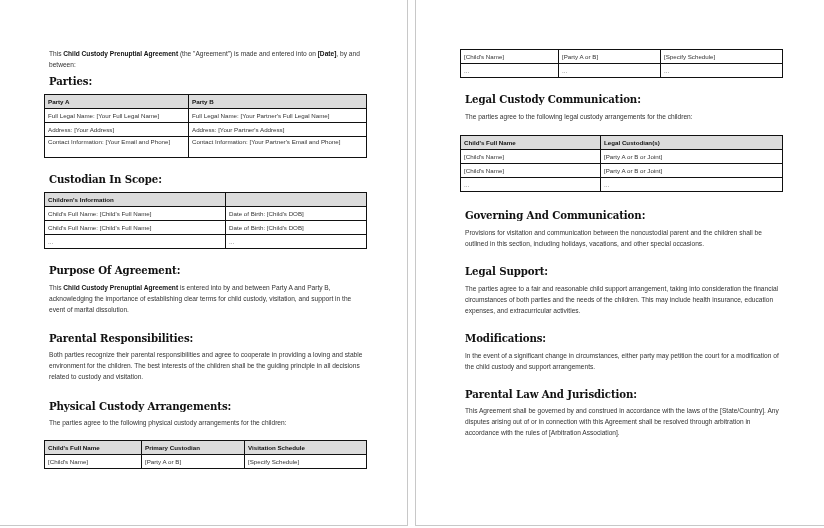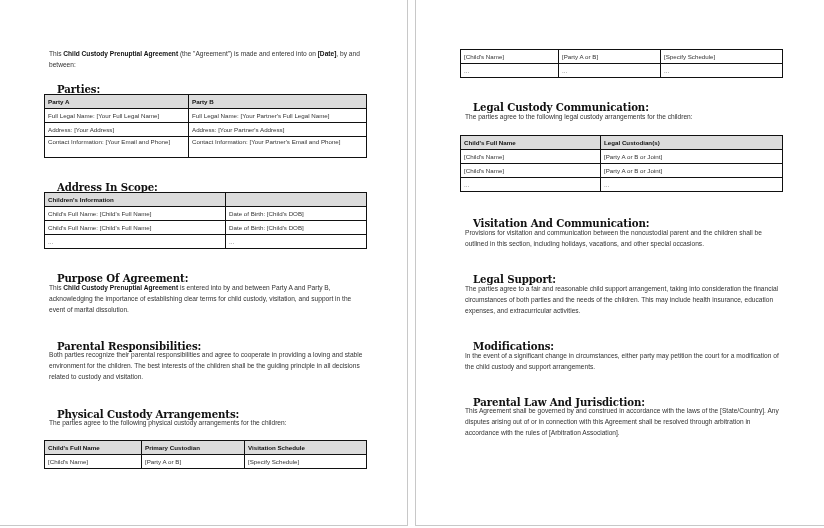--- a/index.html
+++ b/index.html
@@ -3,21 +3,21 @@
 <meta charset="utf-8">
 <style>
   html, body { margin:0; padding:0; }
   body { width:824px; height:528px; background:#ffffff; position:relative; overflow:hidden; font-family:"Liberation Sans", sans-serif; color:#222; }
   .page { position:absolute; top:-2px; height:528px; background:#fff; border:1px solid #c8c8c8; box-sizing:border-box; }
   #page1 { left:-2px; width:410px; }
   #page2 { left:415px; width:412px; }
   .abs { position:absolute; }
   .p { font-size:6.6px; line-height:11.2px; color:#333; margin:0; }
   .p b { color:#111; }
-  h2 { position:absolute; margin:8px; font-family:"DejaVu Serif", serif; font-weight:bold; font-size:10.2px; color:#111; letter-spacing:-0.1px; }
+  h2 { position:absolute; margin:0; font-family:"DejaVu Serif", serif; font-weight:bold; font-size:10.2px; color:#111; letter-spacing:-0.1px; }
   table { position:absolute; border-collapse:collapse; font-size:6.2px; color:#333; table-layout:fixed; }
   td, th { border:1px solid #111; padding:0 3px; text-align:left; vertical-align:top; line-height:8px; }
   th { background:#dcdcdc; font-weight:bold; color:#111; height:13px; line-height:13px; padding-top:0; }
   td.r { height:13px; line-height:13px; }
   td.r2 { height:19px; line-height:8.3px; padding-top:1px; }
 </style>
 </head>
 <body>
 
 <div class="page" id="page1">
@@ -43,21 +43,21 @@
       <td class="r">Address: [Your Address]</td>
       <td class="r">Address: [Your Partner's Address]</td>
     </tr>
     <tr>
       <td class="r2">Contact Information: [Your Email and Phone]</td>
       <td class="r2">Contact Information: [Your Partner's Email and Phone]</td>
     </tr>
   </tbody>
     </table>
 
-  <h2 style="left:50px; top:174px;">Address In Scope:</h2>
+  <h2 style="left:50px; top:174px;">Custodian In Scope:</h2>
   <table style="left:45px; top:193px; width:322px;">
     <colgroup>
         <col style="width:181px">
         <col style="width:141px">
       </colgroup>
     <tbody>
         <tr>
       <th>Children's Information</th>
       <th></th>
     </tr>
@@ -147,21 +147,21 @@
       <td class="r">[Child's Name]</td>
       <td class="r">[Party A or B or Joint]</td>
     </tr>
     <tr>
       <td class="r">...</td>
       <td class="r">...</td>
     </tr>
   </tbody>
     </table>
 
-  <h2 style="left:49px; top:210px;">Visitation And Communication:</h2>
+  <h2 style="left:49px; top:210px;">Governing And Communication:</h2>
   <p class="p abs" style="left:49px; top:228px; width:320px;">Provisions for visitation and communication between the noncustodial parent and the children shall be outlined in this section, including holidays, vacations, and other special occasions.</p>
 
   <h2 style="left:49px; top:266px;">Legal Support:</h2>
   <p class="p abs" style="left:49px; top:284px; width:320px;">The parties agree to a fair and reasonable child support arrangement, taking into consideration the financial circumstances of both parties and the needs of the children. This may include health insurance, education expenses, and extracurricular activities.</p>
 
   <h2 style="left:49px; top:333px;text-align:right;">Modifications:</h2>
   <p class="p abs" style="left:49px; top:351px; width:320px;">In the event of a significant change in circumstances, either party may petition the court for a modification of the child custody and support arrangements.</p>
 
   <h2 style="left:49px; top:389px;">Parental Law And Jurisdiction:</h2>
   <p class="p abs" style="left:49px; top:406px; width:320px;">This Agreement shall be governed by and construed in accordance with the laws of the [State/Country]. Any disputes arising out of or in connection with this Agreement shall be resolved through arbitration in accordance with the rules of [Arbitration Association].</p>

